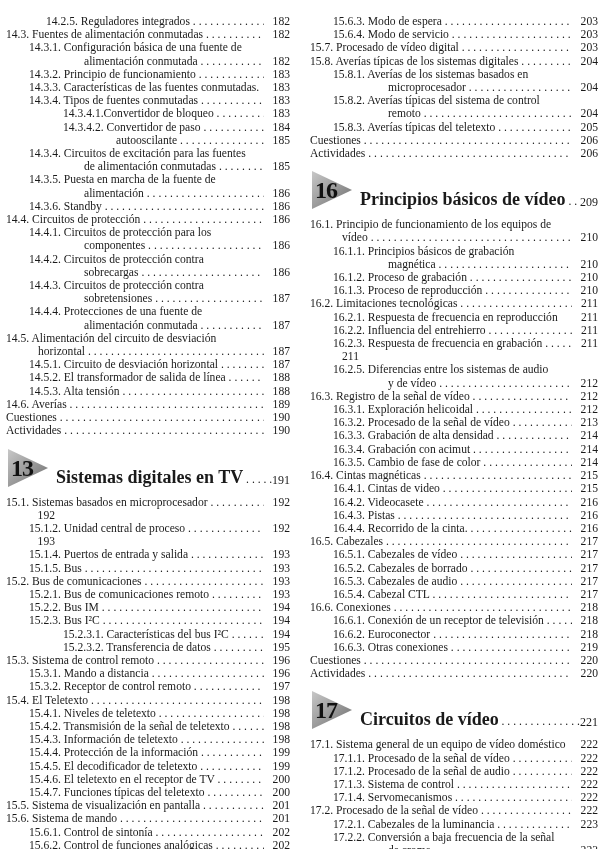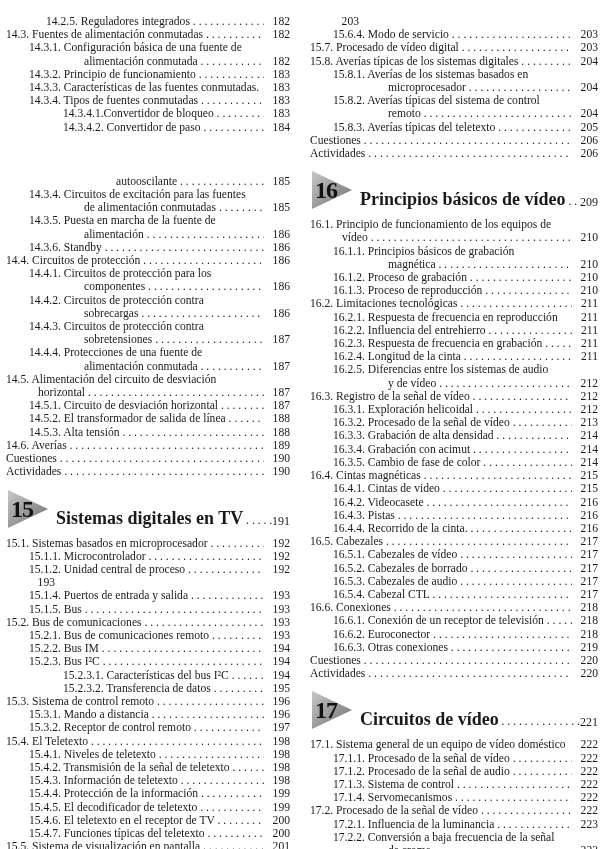--- a/index.html
+++ b/index.html
@@ -19,21 +19,21 @@
     white-space: nowrap;
   }
   .row .txt.nodots::after { content: ""; }
   .row .pg { flex: 0 0 auto; width: 26px; text-align: right; }
   .lvl0 { padding-left: 0; }
   .lvl1 { padding-left: 23px; }
   .lvl2 { padding-left: 40px; }
   .lvl3 { padding-left: 57px; }
   .cont1 { padding-left: 60px; }
   .cont2 { padding-left: 78px; }
-  .cont3 { padding-left: 110px; margin-top: 41px; }
+  .cont3 { padding-left: 110px; }
   .chapter {
     display: flex; align-items: flex-end; height: 40px; margin: 10px 0 8px 0;
   }
   .chapter .badge {
     position: relative; width: 44px; height: 40px; flex: 0 0 44px;
   }
   .chapter .badge svg { position: absolute; left: 0; top: 0; }
   .chapter .badge .num {
     position: absolute; left: 5px; top: 7px; font-weight: bold; font-size: 24px;
     color: #111; letter-spacing: -1px;
@@ -207,35 +207,34 @@
       <div class="badge">
         <svg width="44" height="40" viewBox="0 0 44 40">
           <defs>
             <linearGradient id="gleft_columnchapter15" x1="0" y1="0" x2="1" y2="1">
               <stop offset="0" stop-color="#c8c8c8"></stop>
               <stop offset="1" stop-color="#6e6e6e"></stop>
             </linearGradient>
           </defs>
           <polygon points="2,1 42,20 2,39" fill="url(#gleft_columnchapter15)"></polygon>
         </svg>
-        <span class="num">15</span>
+        <span class="num">13</span>
       </div>
       <span class="ctitle">Sistemas digitales en TV</span>
       <span class="pg">191</span>
     </div>
   <div>
       <div class="entry">
         <div class="row lvl0">
           <span class="txt">15.1. Sistemas basados en microprocesador</span>
           <span class="pg">192</span>
         </div>
       </div>
       <div class="entry">
         <div class="row lvl1">
-          <span class="txt">15.1.1. Microcontrolador</span>
           <span class="pg">192</span>
         </div>
       </div>
       <div class="entry">
         <div class="row lvl1">
           <span class="txt">15.1.2. Unidad central de proceso</span>
           <span class="pg">192</span>
         </div>
       </div>
       <div class="entry">
@@ -381,20 +380,21 @@
           <span class="pg">202</span>
         </div>
       </div>
     </div>
 </div>
 
 <div class="col right">
   <div>
       <div class="entry">
         <div class="row lvl1">
+          <span class="txt">15.6.3. Modo de espera</span>
           <span class="pg">203</span>
         </div>
       </div>
       <div class="entry">
         <div class="row lvl1">
           <span class="txt">15.6.4. Modo de servicio</span>
           <span class="pg">203</span>
         </div>
       </div>
       <div class="entry">
@@ -504,21 +504,20 @@
         </div>
       </div>
       <div class="entry">
         <div class="row lvl1">
           <span class="txt">16.2.3. Respuesta de frecuencia en grabación</span>
           <span class="pg">211</span>
         </div>
       </div>
       <div class="entry">
         <div class="row lvl1">
-          <span class="txt">16.2.4. Longitud de la cinta</span>
           <span class="pg">211</span>
         </div>
       </div>
       <div class="entry">
         <div class="lvl1">16.2.5. Diferencias entre los sistemas de audio</div>
         <div class="row cont2">
           <span class="txt">y de vídeo</span>
           <span class="pg">212</span>
         </div>
       </div>
@@ -703,21 +702,21 @@
         </div>
       </div>
       <div class="entry">
         <div class="row lvl0">
           <span class="txt">17.2. Procesado de la señal de vídeo</span>
           <span class="pg">222</span>
         </div>
       </div>
       <div class="entry">
         <div class="row lvl1">
-          <span class="txt">17.2.1. Influencia de la luminancia</span>
+          <span class="txt">17.2.1. Cabezales de la luminancia</span>
           <span class="pg">223</span>
         </div>
       </div>
       <div class="entry">
         <div class="lvl1">17.2.2. Conversión a baja frecuencia de la señal</div>
         <div class="row cont2">
           <span class="txt">de croma</span>
           <span class="pg">223</span>
         </div>
       </div>

